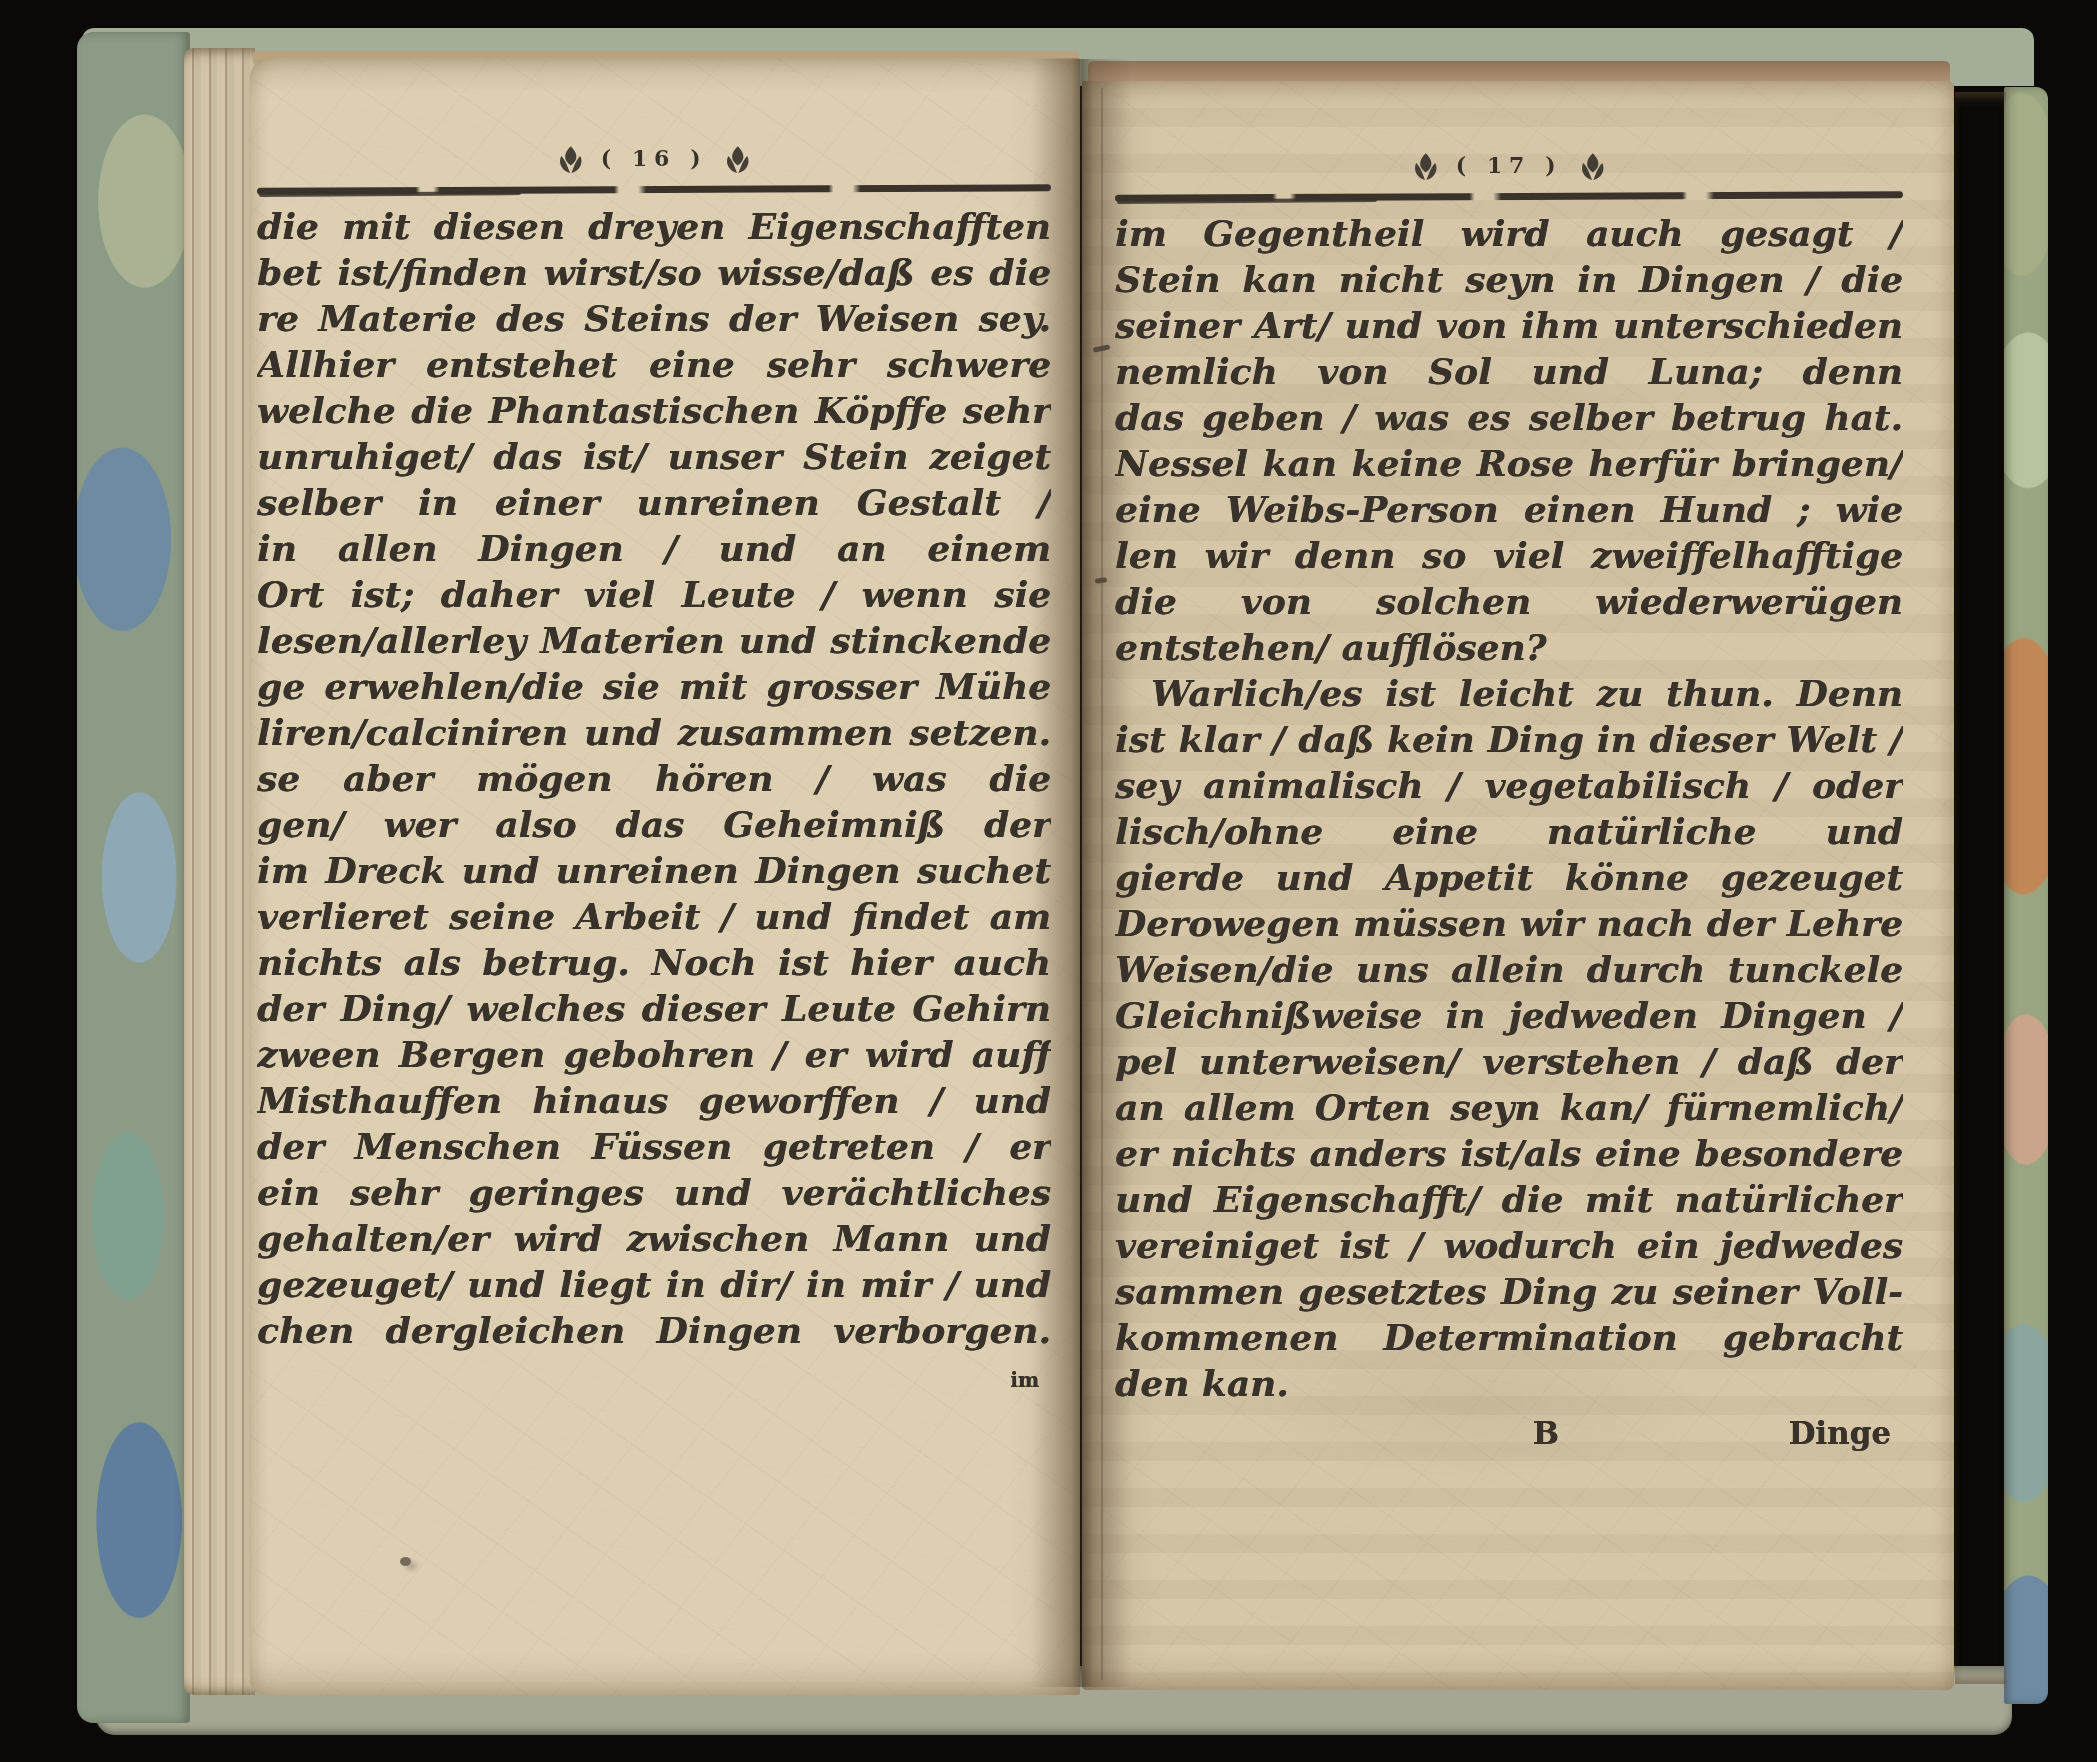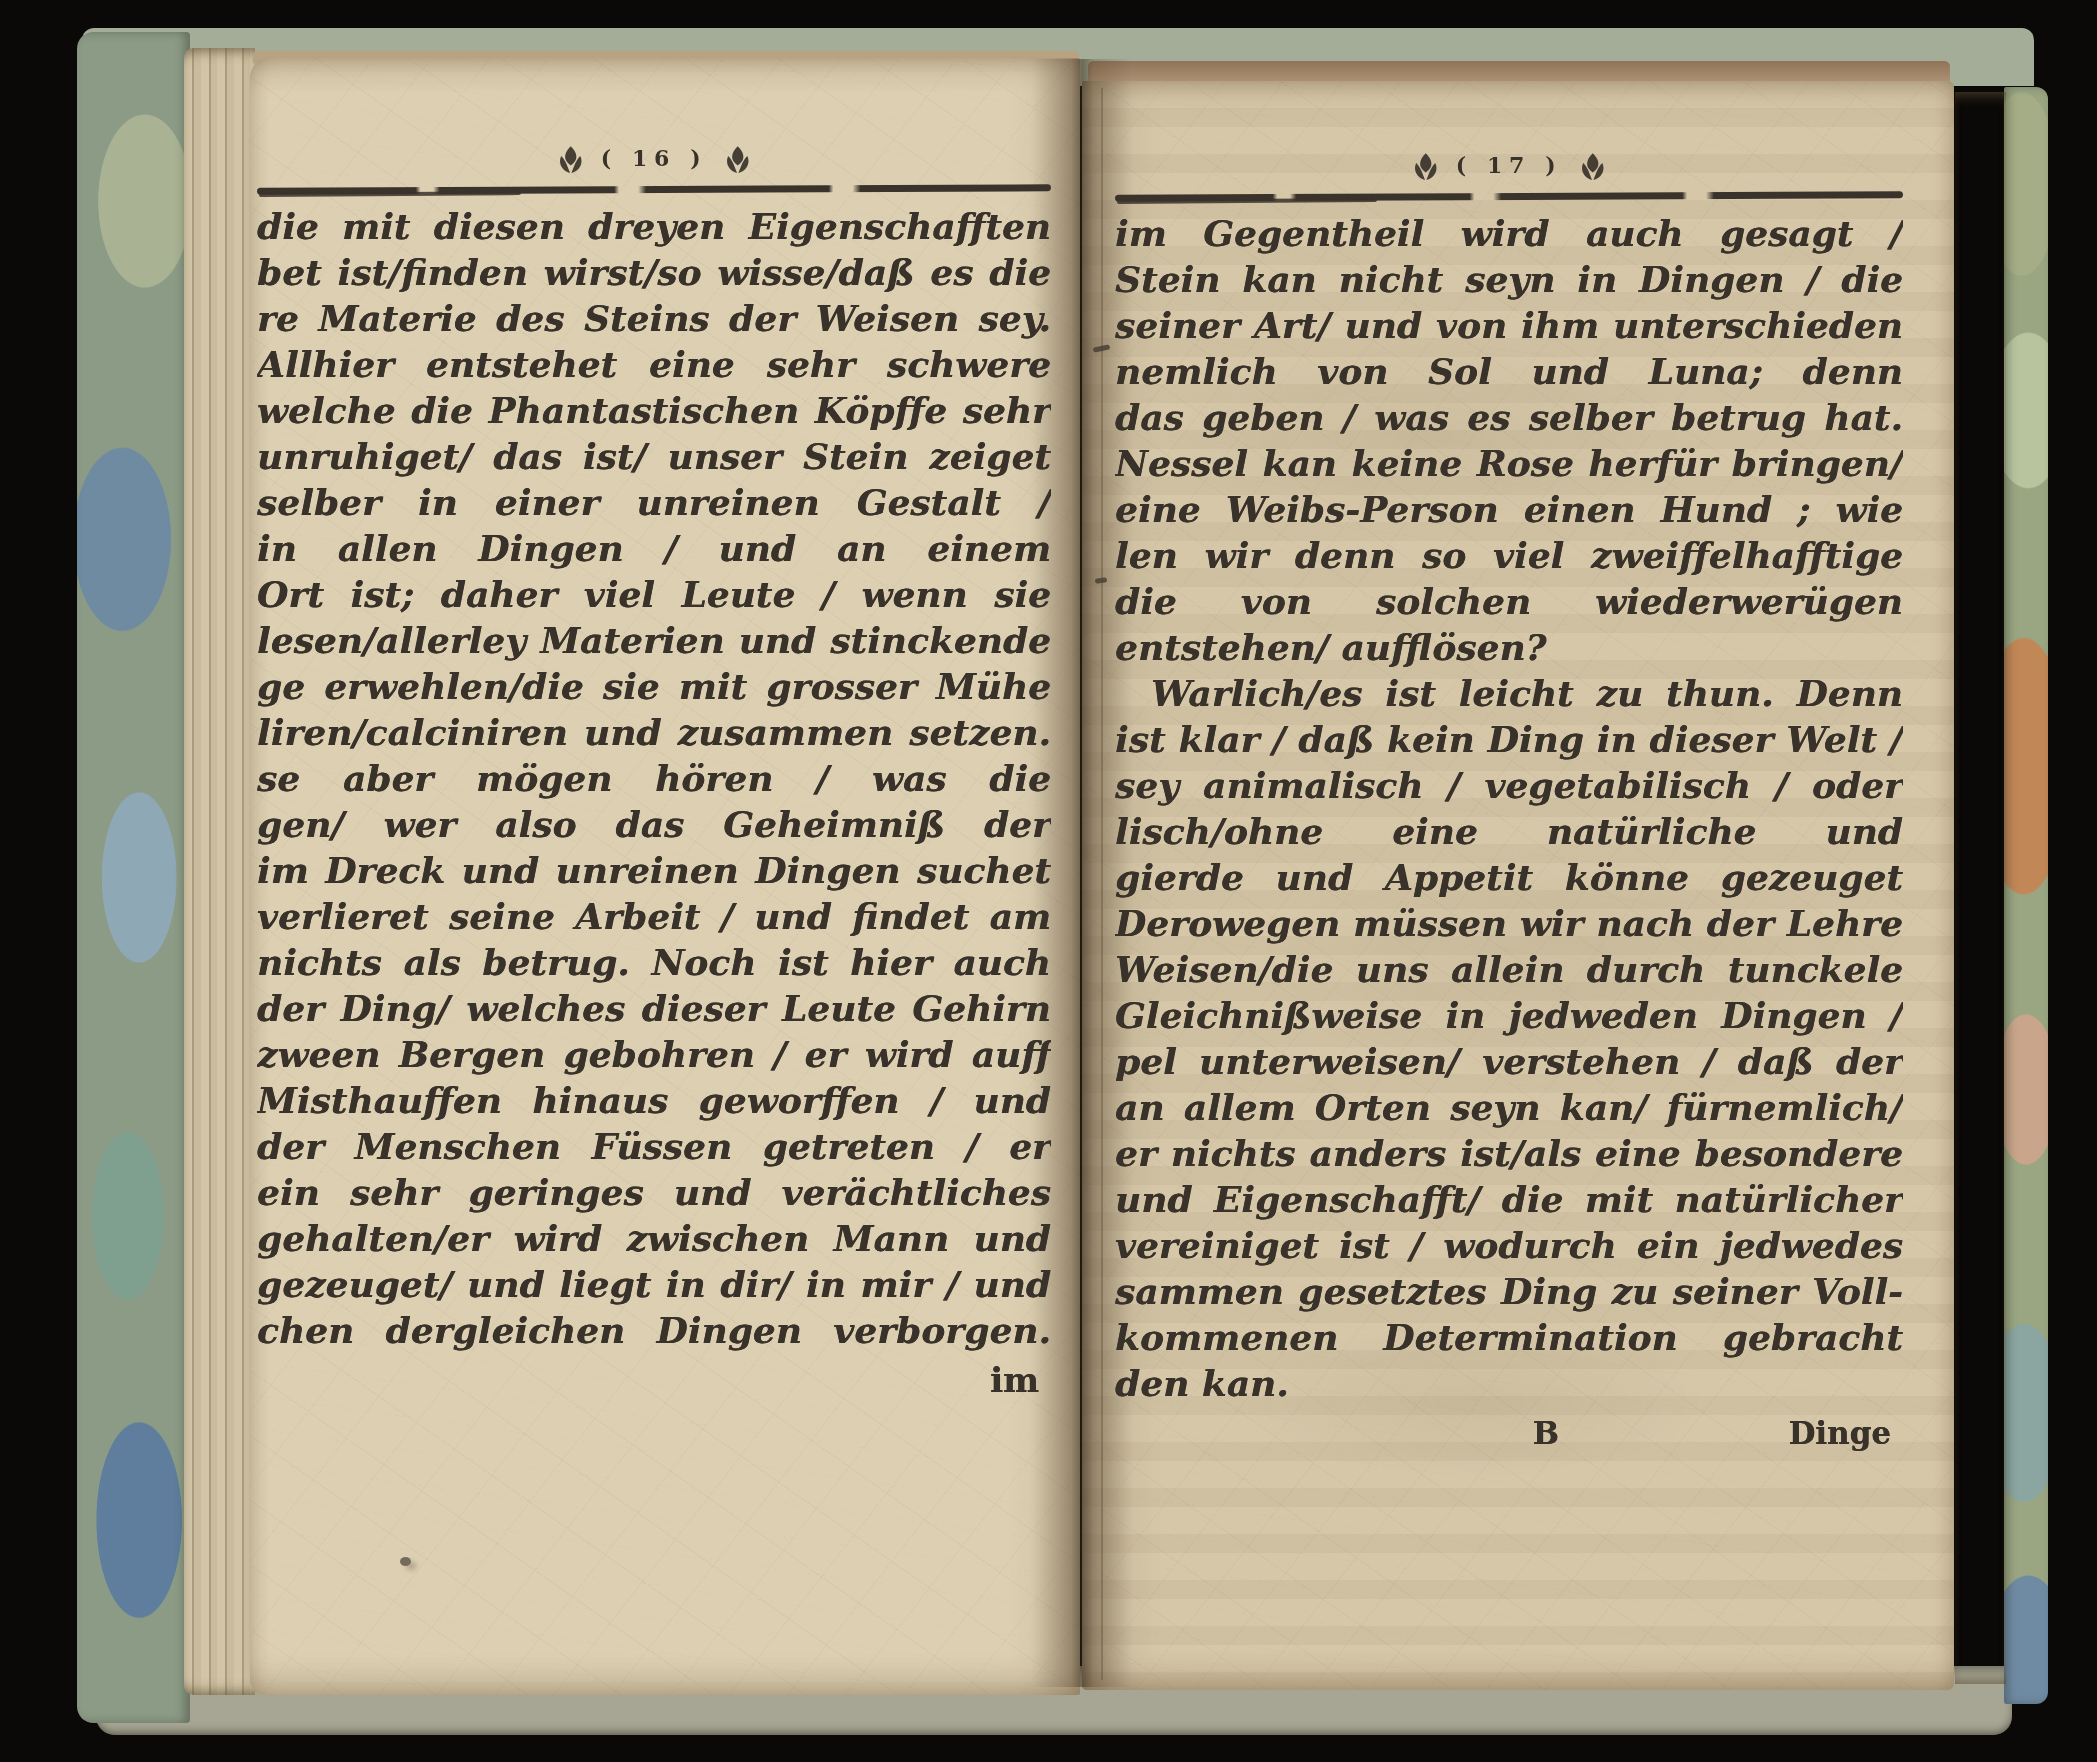--- a/index.html
+++ b/index.html
@@ -143,21 +143,21 @@
   }
   .lines .line{
     font-size:36px;line-height:46px;height:46px;font-weight:700;
     text-align:justify;text-align-last:justify;overflow:hidden;
     text-shadow:0.3px 0 0 currentColor;
     font-style:italic;
   }
   .lines .line.no-just{text-align-last:left;}
   .lines .line.indent{text-indent:36px;}
   .catch-row{
-    height:49px;line-height:49px;font-size:34px;font-weight:700;
+    height:49px;line-height:49px;font-size:20px;font-weight:700;
     text-align:right;padding-right:12px;margin-top:3.3px;
     text-shadow:0.3px 0 0 currentColor;
   }
   .sig-row{position:relative;height:49px;line-height:49px;font-size:31px;font-weight:700;margin-top:3.3px;
     text-shadow:0.3px 0 0 currentColor;}
   .sig-mark{position:absolute;left:53%;}
   .sig-row .catchword{position:absolute;right:12px;}
   
   .ink-mark{position:absolute;background:#453c32;border-radius:2.7px;opacity:.8;}
   .mark-a{left:1093px;top:346px;width:16.5px;height:5px;transform:rotate(-12deg);}

